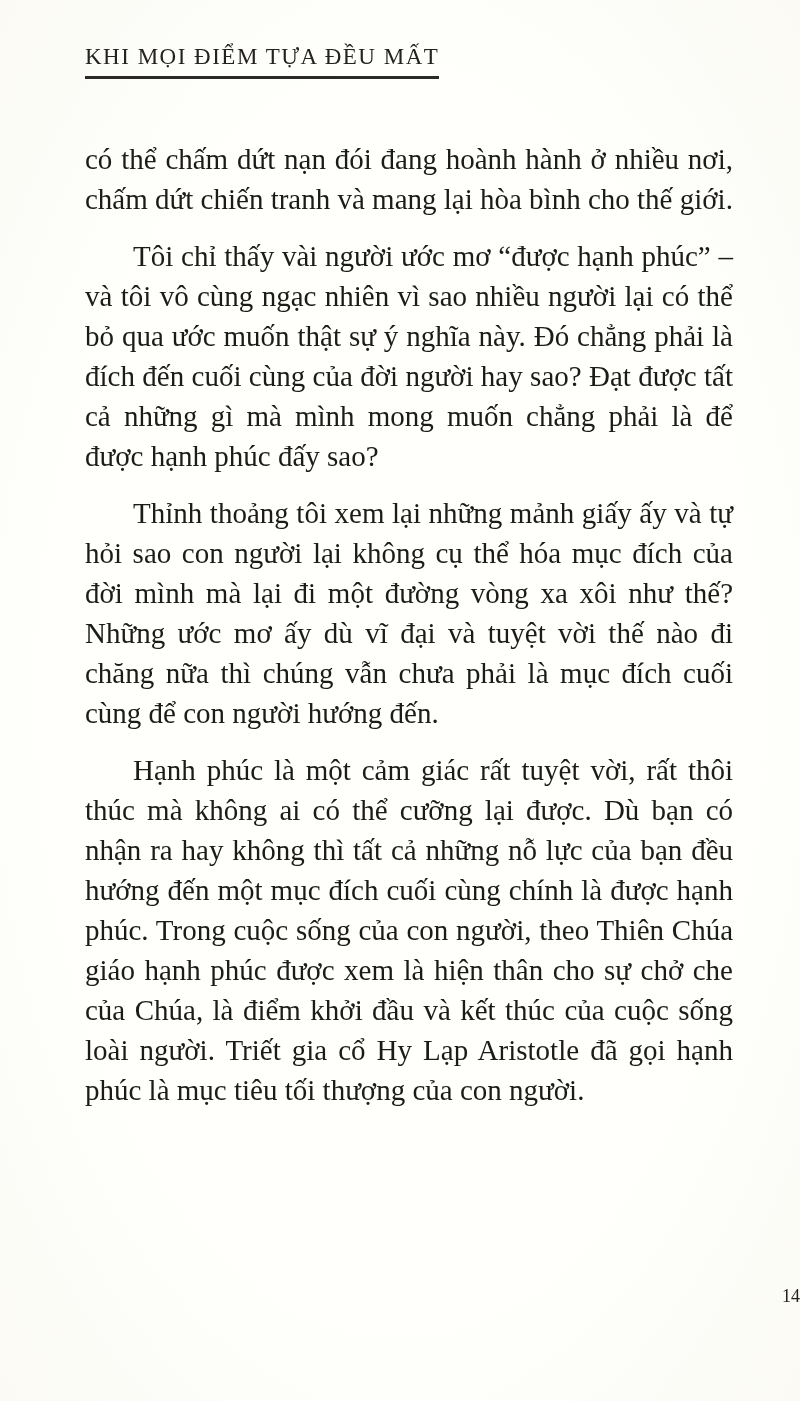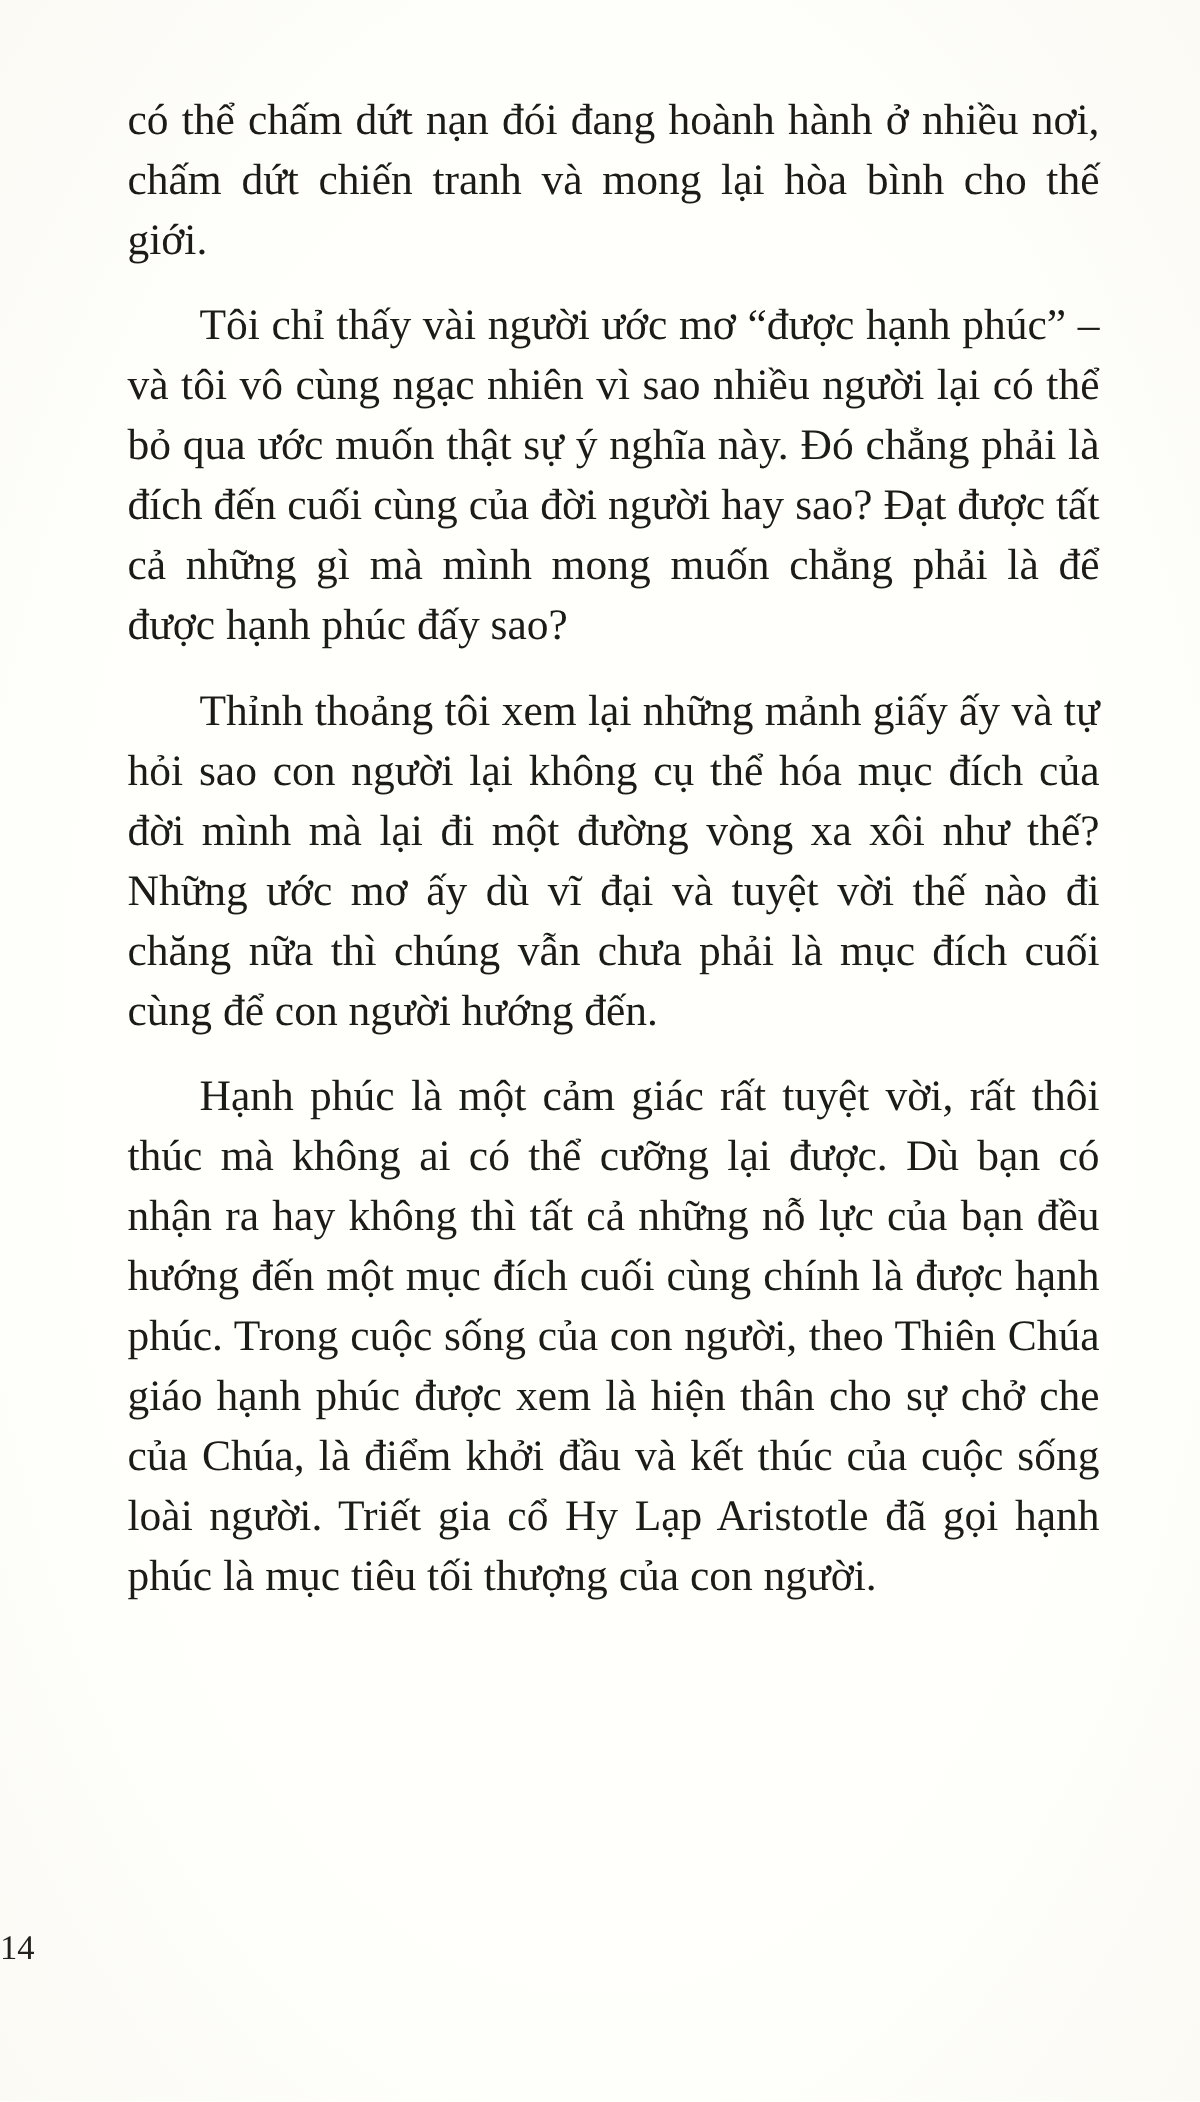--- a/index.html
+++ b/index.html
@@ -47,33 +47,34 @@
     margin: 0 0 17px 0;
   }
   .text-block p.indent {
     text-indent: 48px;
   }
   .page-number {
     position: absolute;
     top: 1286px;
     left: 0;
     width: 800px;
-    text-align: left;
-    font-size: 23px;
+    text-align: right;
+    font-size: 18px;
     color: #22211d;
   }
 </style>
 </head>
 <body>
 
 <div class="page">
 
+  <div class="running-head">KHI MỌI ĐIỂM TỰA ĐỀU MẤT</div>
 
   <div class="text-block">
-      <p>có thể chấm dứt nạn đói đang hoành hành ở nhiều nơi, chấm dứt chiến tranh và mong lại hòa bình cho thế giới.</p>
+      <p>có thể chấm dứt nạn đói đang hoành hành ở nhiều nơi, chấm dứt chiến tranh và mang lại hòa bình cho thế giới.</p>
       <p class="indent">Tôi chỉ thấy vài người ước mơ “được hạnh phúc” – và tôi vô cùng ngạc nhiên vì sao nhiều người lại có thể bỏ qua ước muốn thật sự ý nghĩa này. Đó chẳng phải là đích đến cuối cùng của đời người hay sao? Đạt được tất cả những gì mà mình mong muốn chẳng phải là để được hạnh phúc đấy sao?</p>
       <p class="indent">Thỉnh thoảng tôi xem lại những mảnh giấy ấy và tự hỏi sao con người lại không cụ thể hóa mục đích của đời mình mà lại đi một đường vòng xa xôi như thế? Những ước mơ ấy dù vĩ đại và tuyệt vời thế nào đi chăng nữa thì chúng vẫn chưa phải là mục đích cuối cùng để con người hướng đến.</p>
       <p class="indent">Hạnh phúc là một cảm giác rất tuyệt vời, rất thôi thúc mà không ai có thể cưỡng lại được. Dù bạn có nhận ra hay không thì tất cả những nỗ lực của bạn đều hướng đến một mục đích cuối cùng chính là được hạnh phúc. Trong cuộc sống của con người, theo Thiên Chúa giáo hạnh phúc được xem là hiện thân cho sự chở che của Chúa, là điểm khởi đầu và kết thúc của cuộc sống loài người. Triết gia cổ Hy Lạp Aristotle đã gọi hạnh phúc là mục tiêu tối thượng của con người.</p>
     </div>
 
   <div class="page-number">14</div>
 
 </div>
 
 </body></html>

